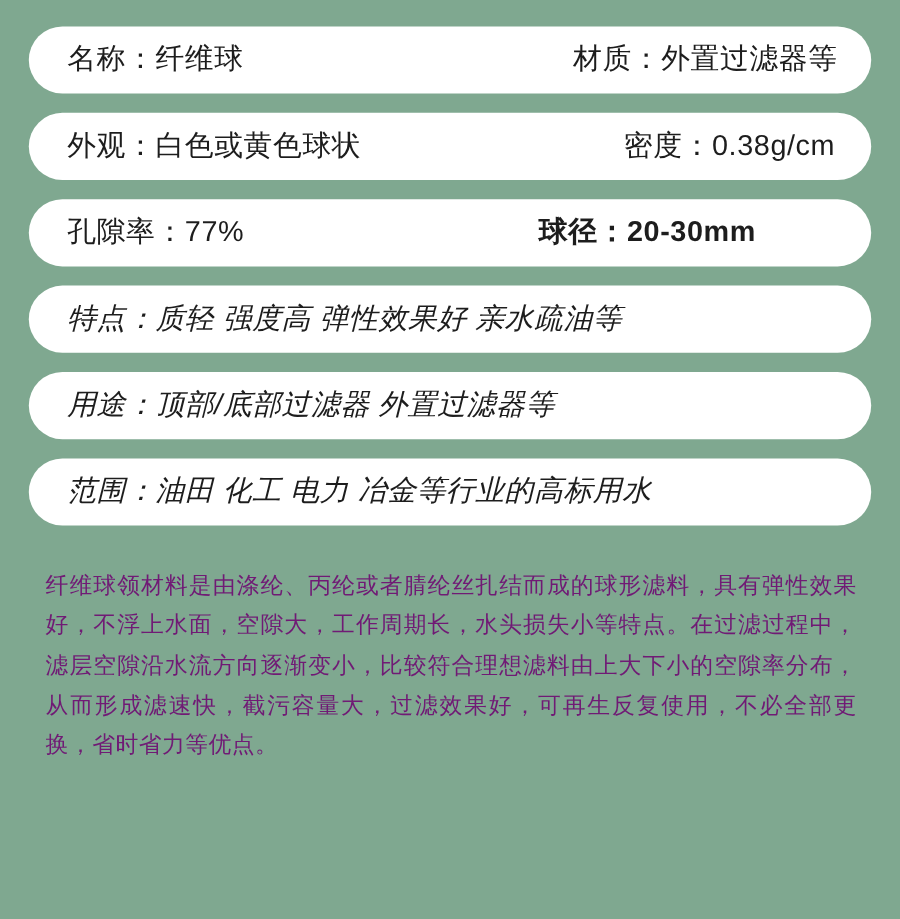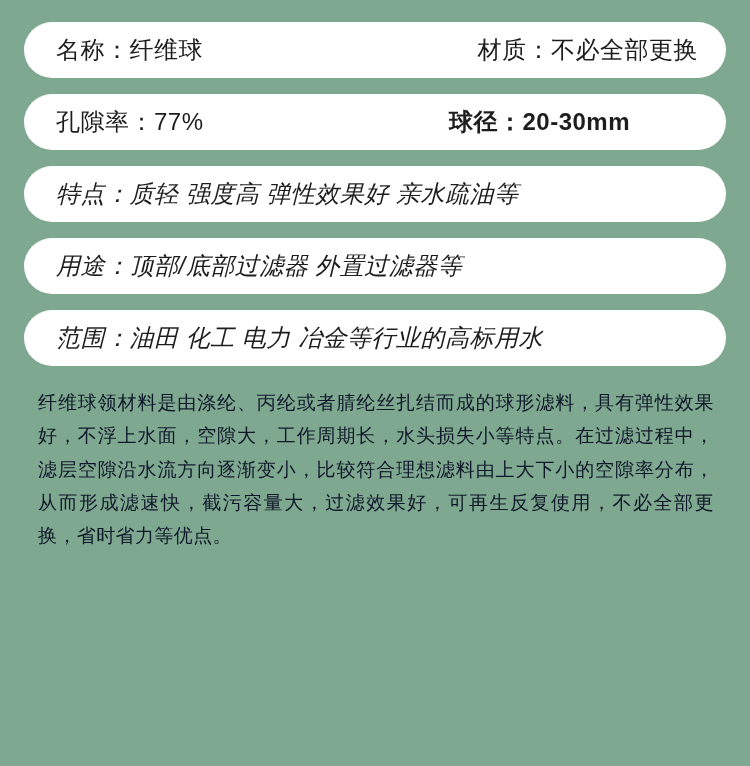--- a/index.html
+++ b/index.html
@@ -50,44 +50,48 @@
     padding-right: 24px;
     font-style: italic;
   }
 
   
   .row-0 .cell.second { padding-right: 28px; }
   .row-1 .cell.second { padding-right: 30px; }
   .row-2 .cell.second { padding-right: 96px; font-weight: bold; }
 
   .description {
-    margin-top: 20px;
+    margin-top: 34px;
     padding: 0 12px 0 14px;
-    color: #0f172a;
+    color: #701a75;
     font-size: 19px;
     line-height: 1.75;
     letter-spacing: 0.4px;
     text-align: justify;
   }
   .description p {
     margin: 0;
   }
 </style>
 </head>
 <body>
 
 <div class="page">
 
   <div class="spec-list">
 
     <div class="spec-row row-0">
       <span class="cell first">名称：纤维球</span>
-      <span class="cell second">材质：不必全部更换</span>
+      <span class="cell second">材质：外置过滤器等</span>
     </div>
 
+    <div class="spec-row row-1">
+      <span class="cell first">外观：白色或黄色球状</span>
+      <span class="cell second">密度：0.38g/cm</span>
+    </div>
 
     <div class="spec-row row-2">
       <span class="cell first">孔隙率：77%</span>
       <span class="cell second">球径：20-30mm</span>
     </div>
 
     <div class="spec-row single row-3">
       <span class="cell first">特点：质轻 强度高 弹性效果好 亲水疏油等</span>
     </div>
 

